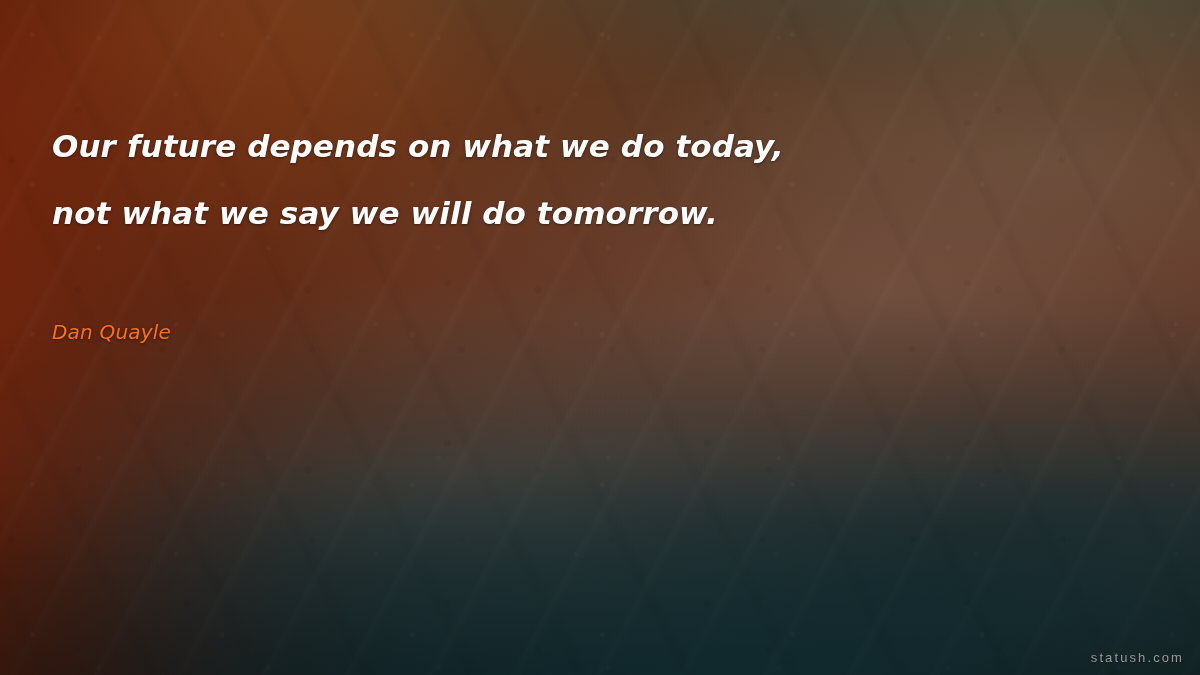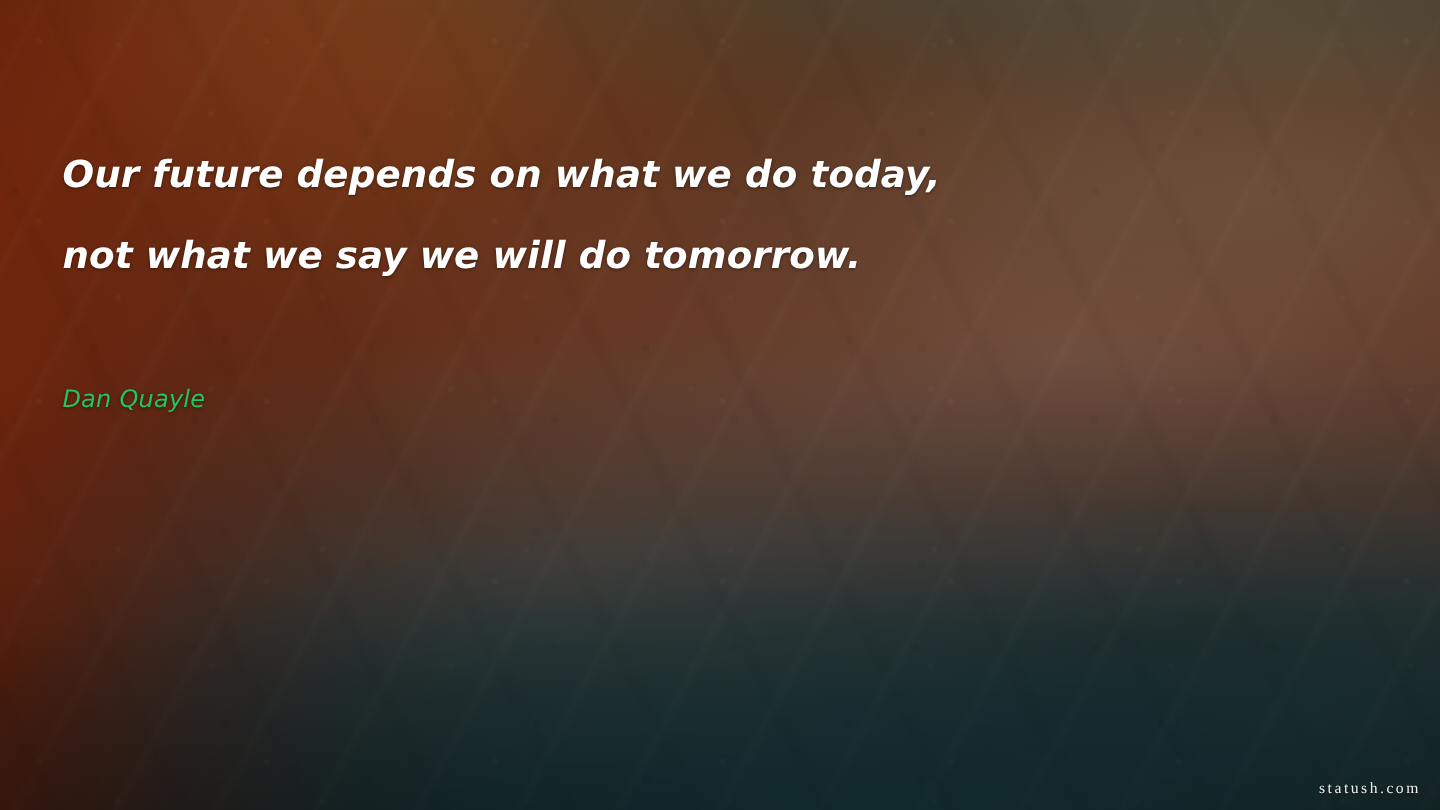--- a/index.html
+++ b/index.html
@@ -176,36 +176,36 @@
     letter-spacing: 0.1px;
     text-shadow: 0 1px 3px rgba(0,0,0,0.45);
     white-space: pre-line;
   }
 
   .quote-author {
     position: absolute;
     left: 52px;
     top: 320px;
     margin: 0;
-    color: #22c55e;
+    color: #f97316;
     font-family: "DejaVu Sans", sans-serif;
     font-style: italic;
     font-weight: 400;
     font-size: 20px;
     letter-spacing: 0.2px;
     text-shadow: 0 1px 3px rgba(0,0,0,0.45);
   }
 
   .watermark {
     position: absolute;
     right: 16px;
     bottom: 10px;
     margin: 0;
-    color: #ffffff;
-    font-family: Liberation Serif, serif;
+    color: #a3a3a3;
+    font-family: Liberation Sans, sans-serif;
     font-size: 13px;
     letter-spacing: 2.1px;
     opacity: 0.92;
     text-shadow: 0 1px 2px rgba(0,0,0,0.40);
   }
 </style>
 </head>
 <body>
 
 <div class="quote-card">

